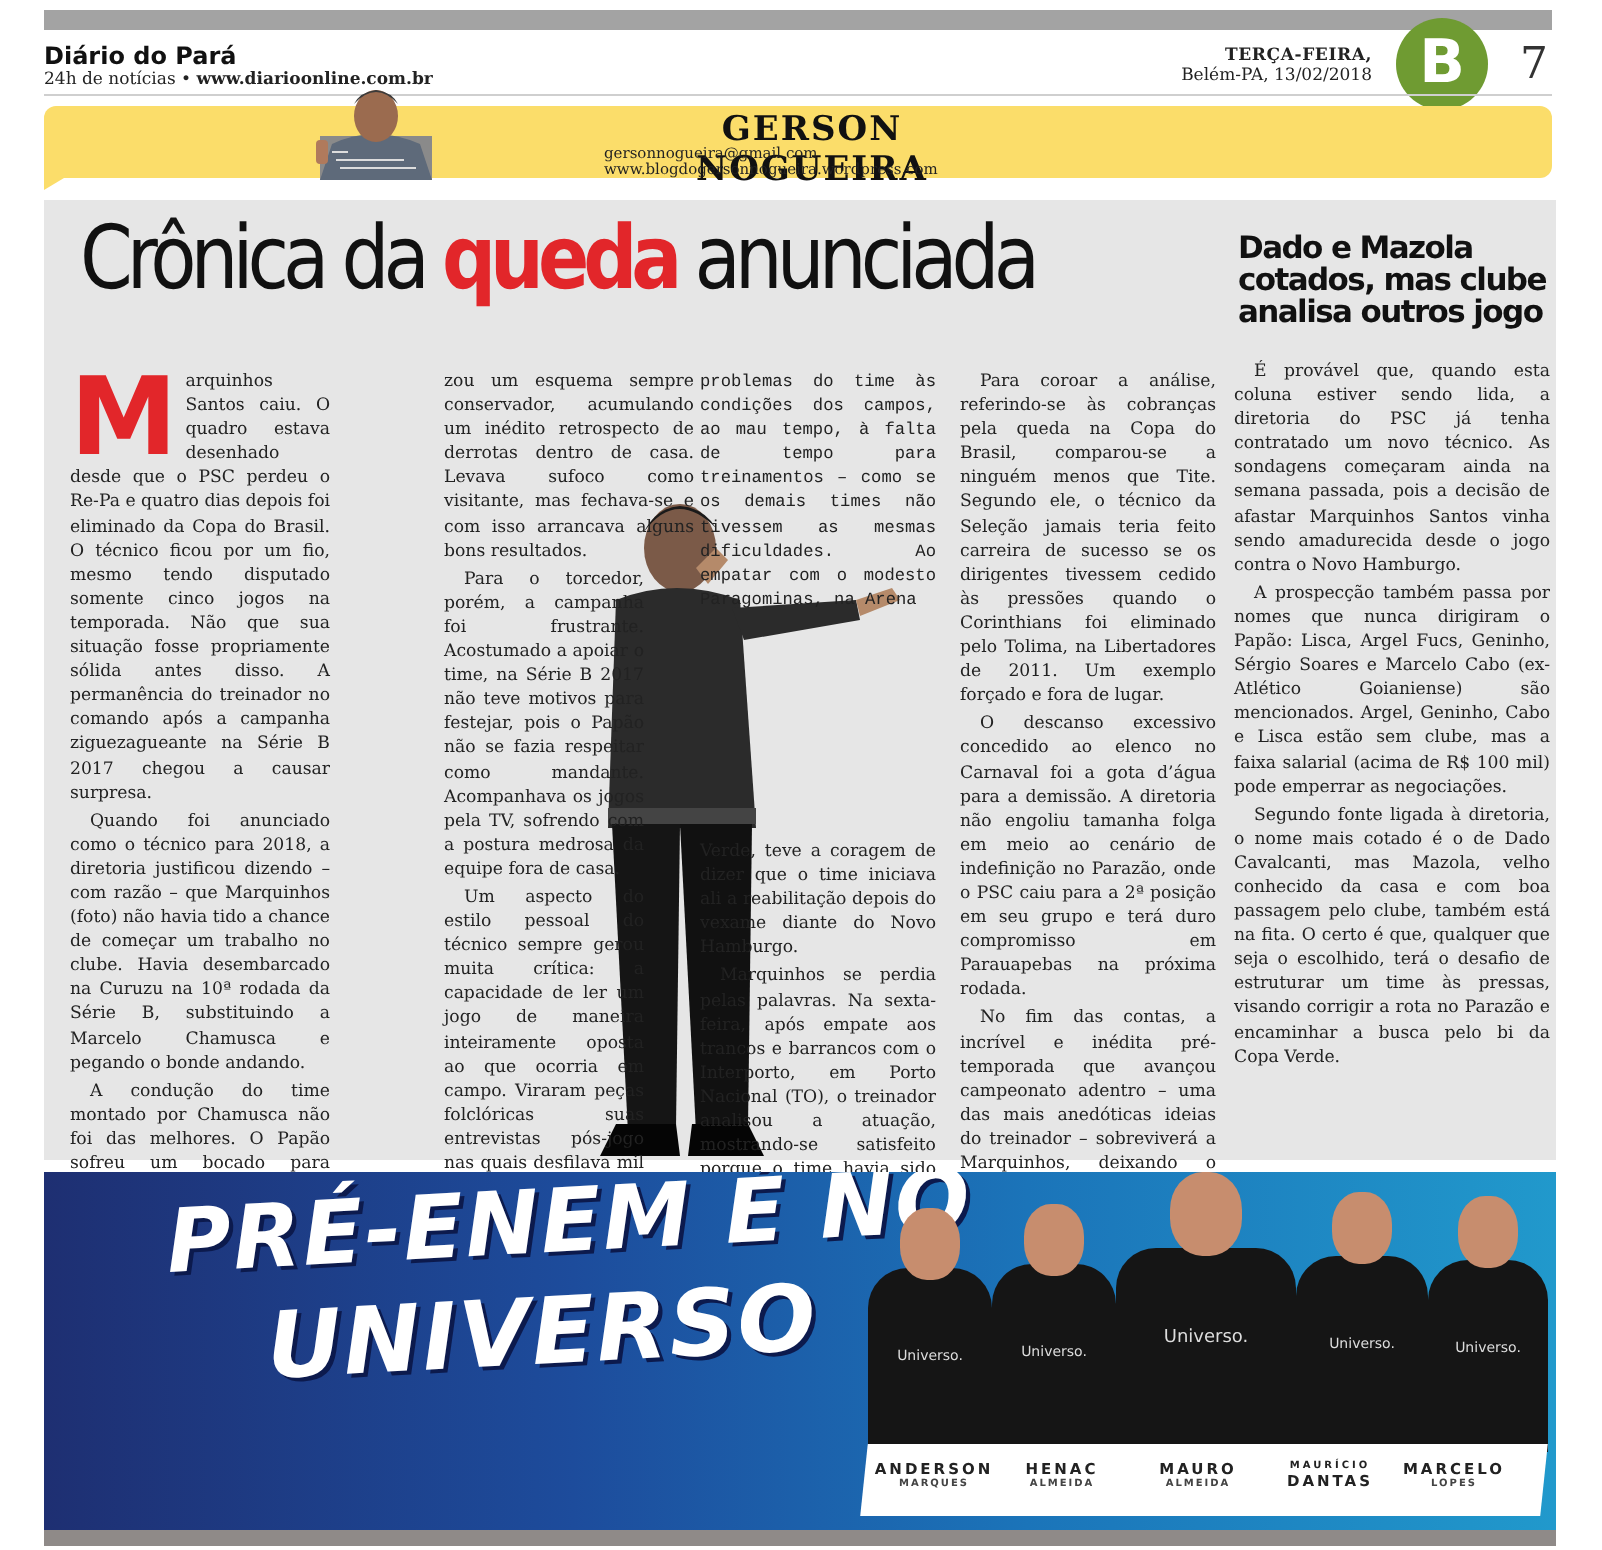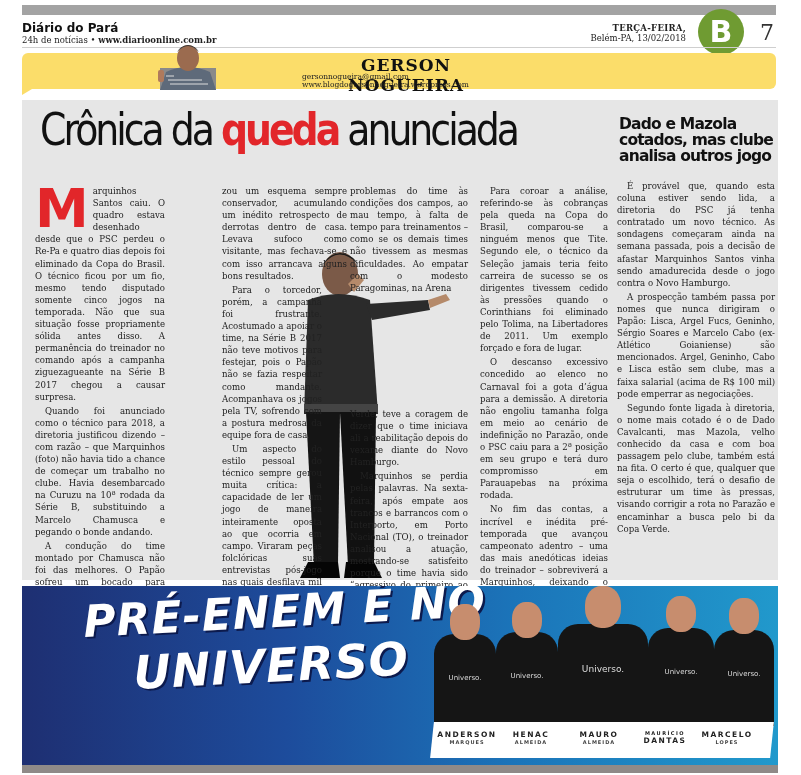--- a/index.html
+++ b/index.html
@@ -36,21 +36,21 @@
   .col p { text-indent: 10px; margin-bottom: 2px; }
   .col p.first { text-indent: 0; }
   .drop-cap { float: left; font-family: "DejaVu Sans", sans-serif; font-weight: bold; font-size: 54px; line-height: 44px; color: #e2262a; margin: 2px 4px 0 0; }
 
   .col1 { left: 35px; top: 185px; width: 130px; }
   .col2 { left: 178px; top: 185px; width: 125px; margin-left: 44px; }
   .col3 { left: 350px; top: 185px; width: 118px; }
   .col4 { left: 480px; top: 185px; width: 128px; }
   .col5 { left: 617px; top: 180px; width: 158px; }
 
-  .col3 .top-part { width: 118px; }
+  .col3 .top-part { width: 118px; font-family: Liberation Mono, monospace; }
   .col3 .gap { height: 112px; }
 
   .coach-photo { position: absolute; left: 278px; top: 244px; width: 180px; height: 336px; }
 
   .ad { position: absolute; left: 22px; top: 586px; width: 756px; height: 183px; background: linear-gradient(90deg, #1e2f72 0%, #1d4c9c 35%, #1b74b9 65%, #2199cc 100%); overflow: hidden; }
   .ad-bottom-bar { position: absolute; left: 22px; top: 765px; width: 756px; height: 8px; background: #8f8a88; }
   .ad-line1 { position: absolute; left: 60px; top: 10px; font-family: "DejaVu Sans", sans-serif; font-weight: bold; font-style: italic; font-size: 44px; color: #ffffff; letter-spacing: 1px; transform: rotate(-3deg); transform-origin: left top; text-shadow: 2px 2px 0 #0c1a4d; white-space: nowrap; }
   .ad-line2 { position: absolute; left: 110px; top: 60px; font-family: "DejaVu Sans", sans-serif; font-weight: bold; font-style: italic; font-size: 46px; color: #ffffff; letter-spacing: 1px; transform: rotate(-3deg); transform-origin: left top; text-shadow: 2px 2px 0 #0c1a4d; white-space: nowrap; }
   .ad-contact-panel { position: absolute; left: 0; top: 136px; width: 210px; height: 47px; background: #ffffff; border-top-right-radius: 40px 47px; margin-top: 44px; }
   .ad-address { position: absolute; left: 12px; top: 9px; font-family: "DejaVu Sans", sans-serif; font-weight: bold; font-size: 9px; color: #222; }

